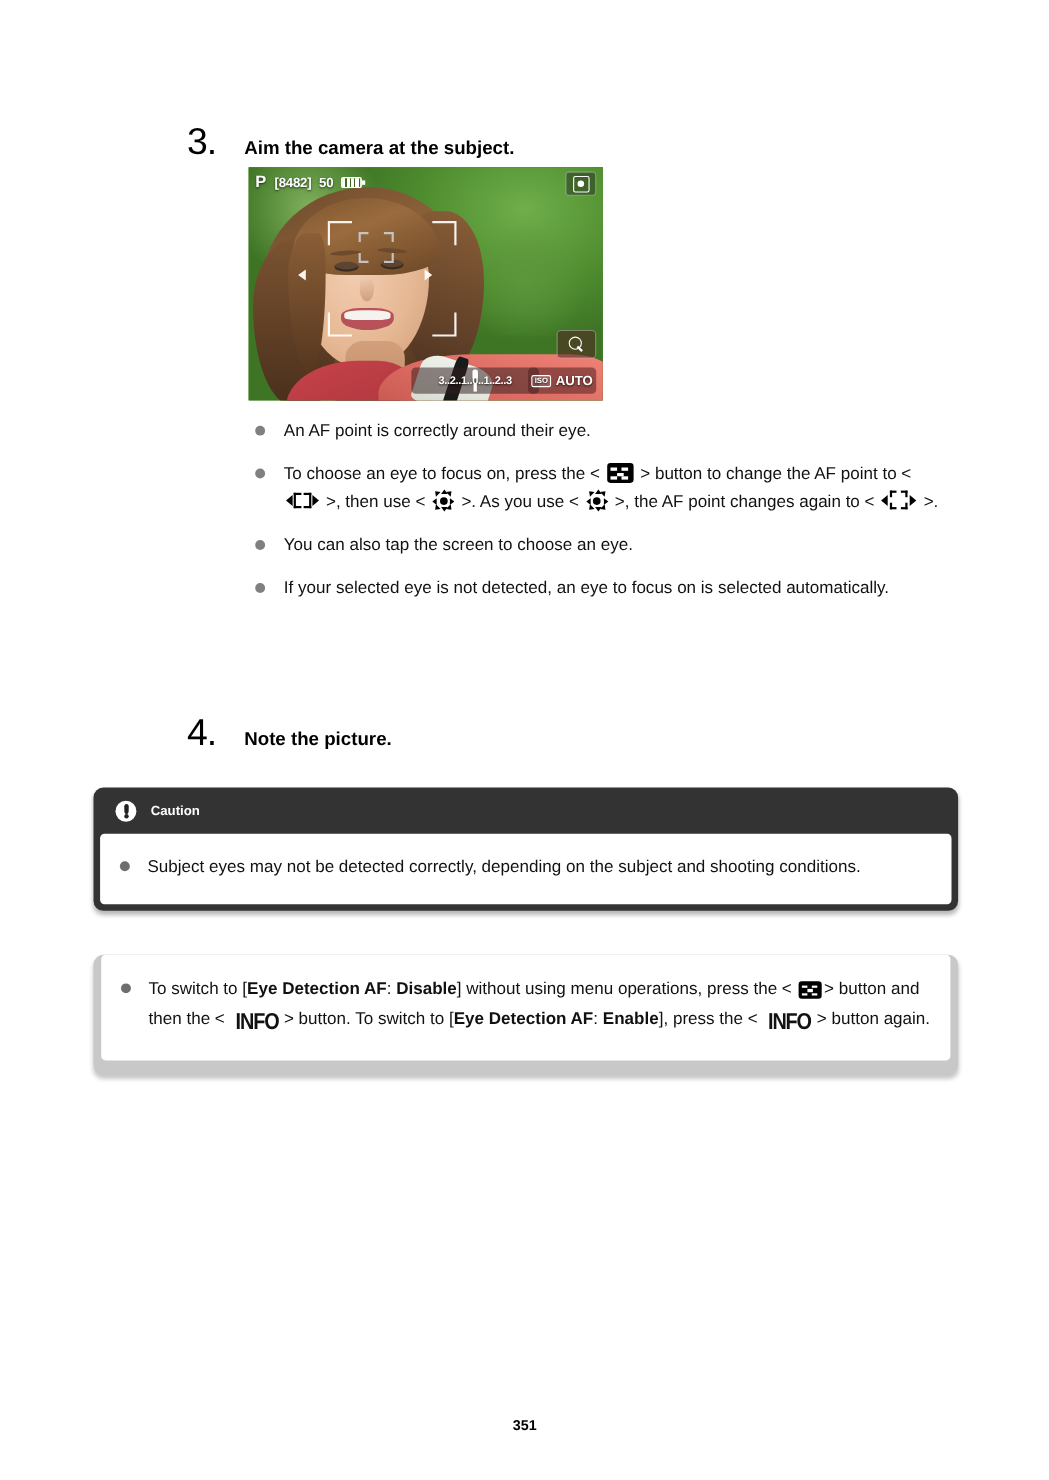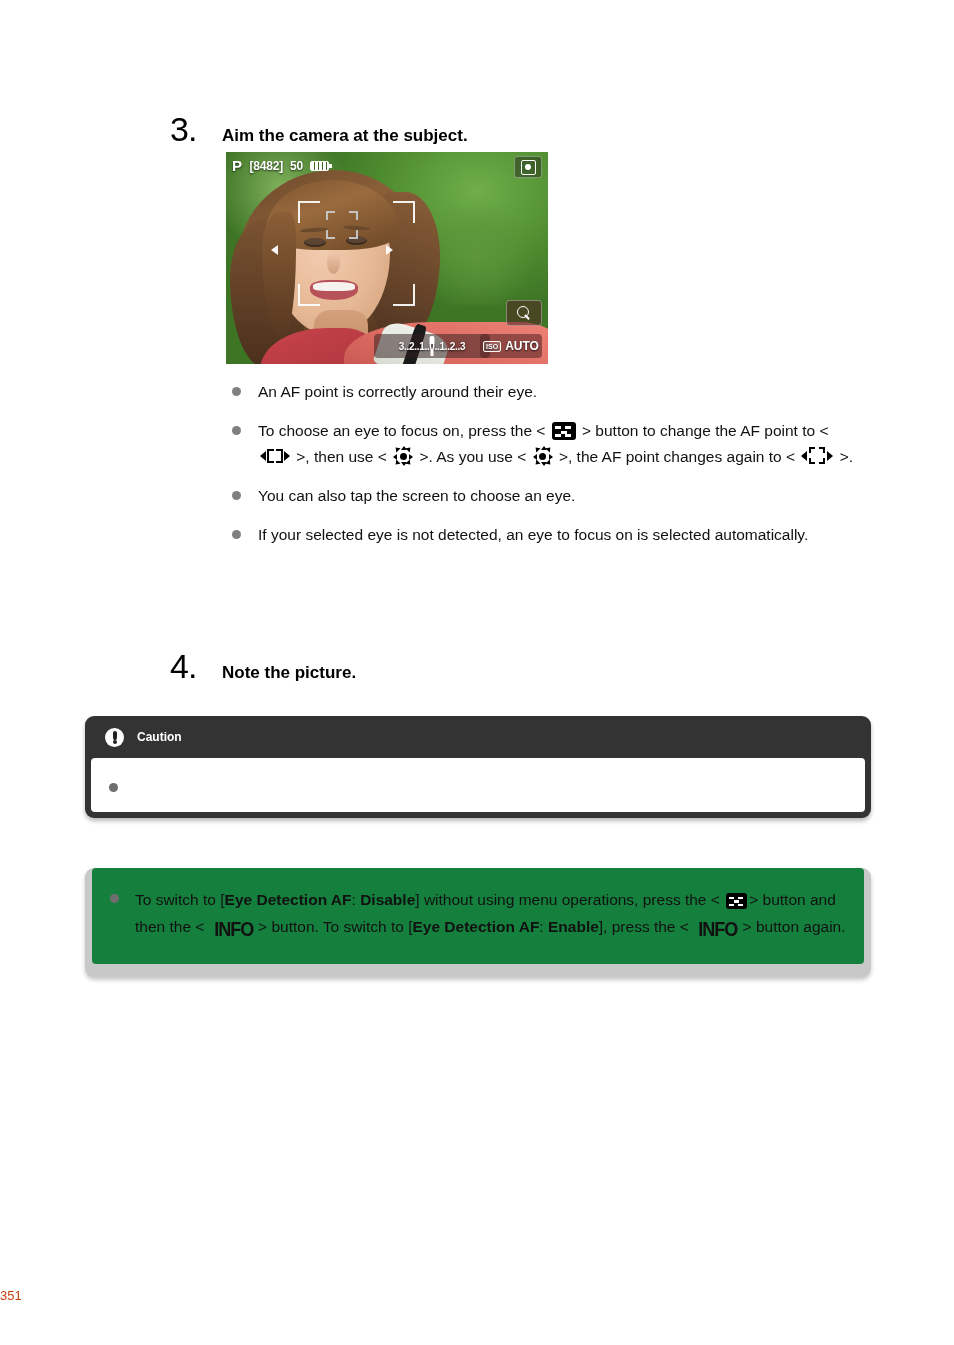--- a/index.html
+++ b/index.html
@@ -383,36 +383,36 @@
   .ico-note .pen {
     position:absolute; right:2px; bottom:1px; width:6px; height:11px;
     background:#111; border-radius:1px;
   }
   .ico-note .pen::before {
     content:''; position:absolute; left:0; top:-4px;
     border-left:3px solid transparent; border-right:3px solid transparent;
     border-bottom:4px solid #111;
   }
   .note-body {
-    background:#15803d; margin:0 7px 13px 7px; border-radius:4px;
+    background:#ffffff; margin:0 7px 13px 7px; border-radius:4px;
     padding:18px 18px 24px 18px;
   }
 
   .box-row { display:flex; }
   .box-dot {
     width:9px; height:9px; border-radius:50%; background:#6e6e6e;
     flex:0 0 auto; margin-top:8px; margin-right:16px;
   }
   .box-text { font-size:15.5px; line-height:27px; color:#111; }
   .box-text b { font-weight:bold; }
 
   
   .page-num {
     position:absolute; left:0; right:0; top:1288px;
-    text-align:left; font-size:13px; color:#c2410c;
+    text-align:center; font-size:13px; color:#000000;font-weight:bold;
   }
 </style>
 </head>
 <body>
 
 <div class="page">
 
   <div class="step" style="left:170px; top:112px;">
     <div class="step-num">3.</div>
     <div class="step-title">Aim the camera at the subject.</div>
@@ -552,20 +552,21 @@
   </div>
 
   <div class="caution-box">
     <div class="caution-head">
       <span class="ico-caution"></span>
       <span class="title">Caution</span>
     </div>
     <div class="caution-body">
       <div class="box-row">
         <span class="box-dot"></span>
+        <div class="box-text">Subject eyes may not be detected correctly, depending on the subject and shooting conditions.</div>
       </div>
     </div>
   </div>
 
   <div class="note-box">
     <div class="note-body">
       <div class="box-row">
         <span class="box-dot"></span>
         <div class="box-text">
           <span>To switch to [</span><b>Eye Detection AF</b><span>: </span><b>Disable</b><span>] without using menu operations, press the &lt;</span>

